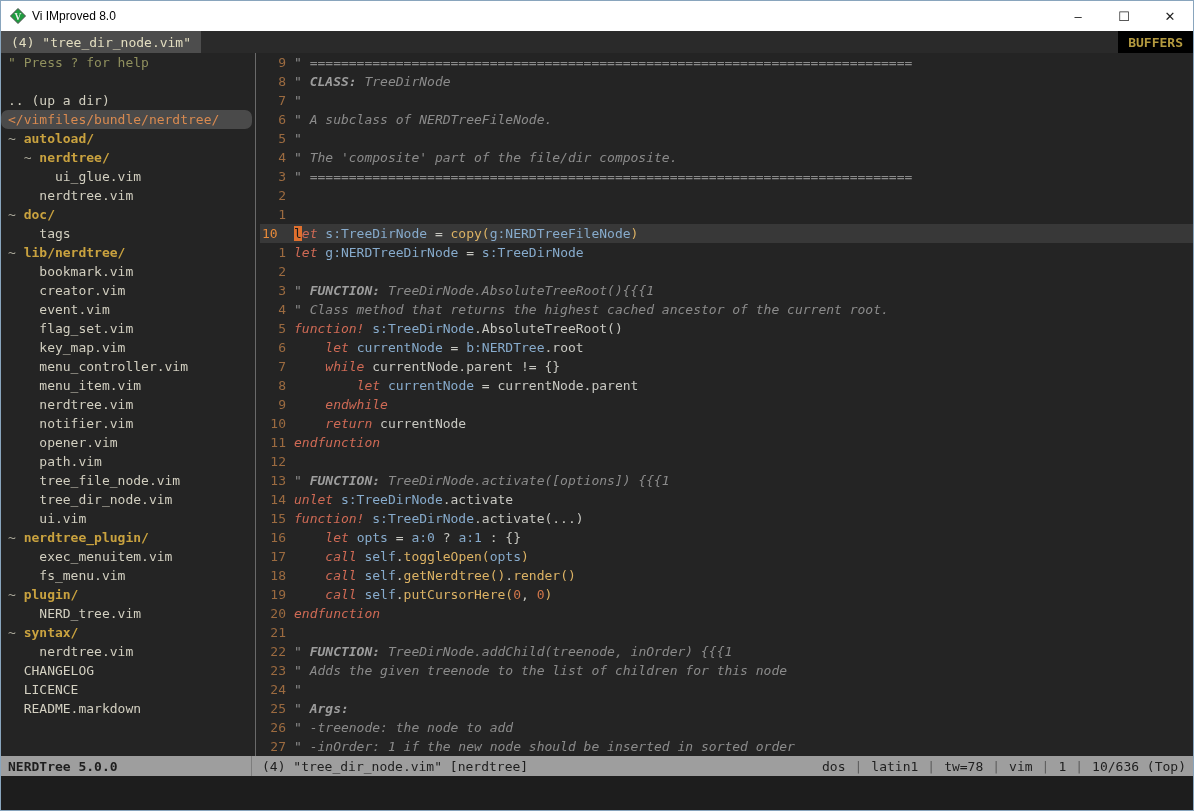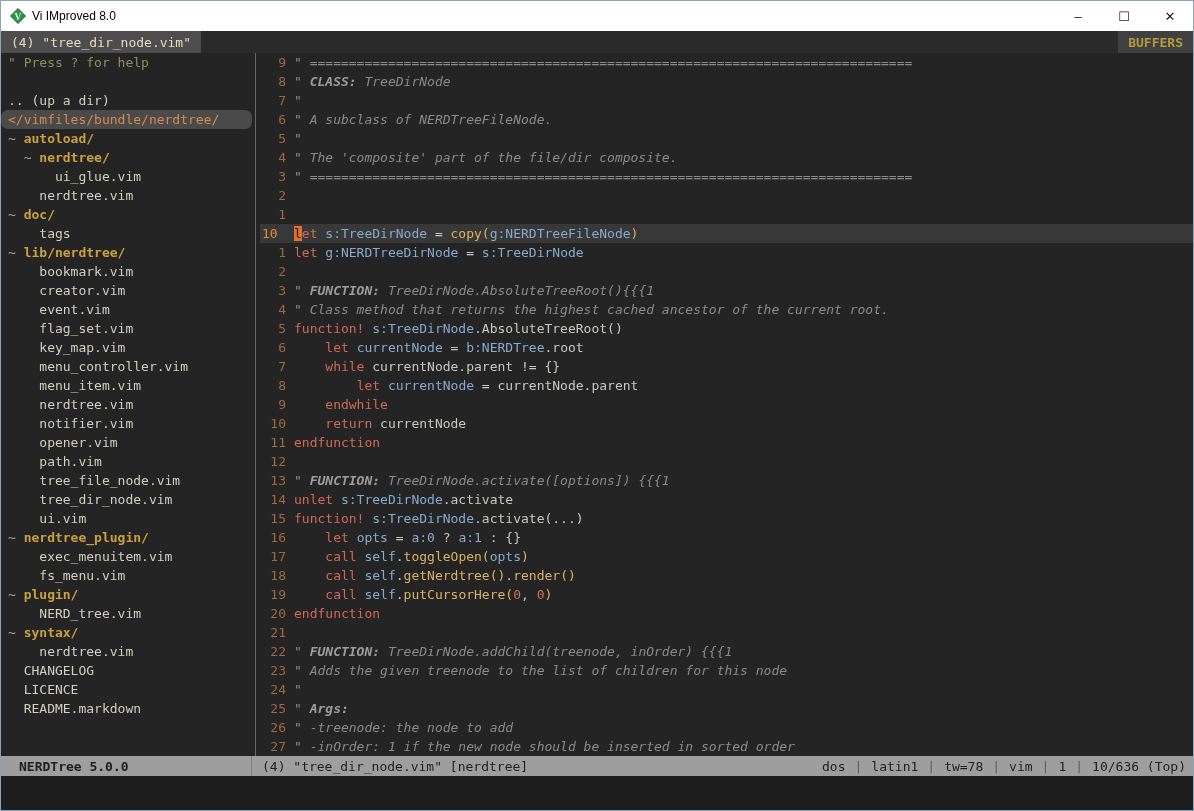--- a/index.html
+++ b/index.html
@@ -16,52 +16,52 @@
   }
   .title-icon { width:16px; height:16px; margin:0 6px 0 9px; }
   .win-controls { margin-left:auto; display:flex; height:100%; }
   .win-btn {
     width:46px; height:100%; display:flex; align-items:center; justify-content:center;
     font-size:13px; color:#222; cursor:default;
   }
   
   .tabline { flex:0 0 22px; height:22px; background:#2a2a2a; display:flex; align-items:stretch; font-size:13px; }
   .tab-active { background:#4d4d4d; color:#e2ddc0; padding:0 10px; display:flex; align-items:center; white-space:pre; }
-  .tab-right { margin-left:auto; background:#404040; color:#b49a3f; font-weight:bold; padding:0 10px; display:flex; align-items:center; }
+  .tab-right { margin-left:auto; background:#000000; color:#b49a3f; font-weight:bold; padding:0 10px; display:flex; align-items:center; }
   
   .main { flex:1 1 auto; display:flex; overflow:hidden; }
   .nerdtree { flex:0 0 251px; width:251px; overflow:hidden; font-size:13px; line-height:19px; }
   .tree-line { height:19px; white-space:pre; padding-left:7px; }
   .tree-root-line { background:#4a4a4a;border-radius:7px; }
   .vsep { flex:0 0 8px; position:relative; }
   .vsep::before { content:''; position:absolute; left:3px; top:0; bottom:0; width:1px; background:#6a6a6a; }
   .editor { flex:1 1 auto; overflow:hidden; font-size:13px; line-height:19px; }
   .code-line { height:19px; display:flex; white-space:pre; }
   .cursor-line { background:#383838; }
   .lnum { flex:0 0 26px; text-align:right; color:#9c6b40; }
   .cursor-line .lnum { text-align:left; color:#e78a3a; padding-left:2px; flex:0 0 24px; }
   .ltext { margin-left:8px; }
   
   .sg.c  { color:#8b8b8b; font-style:italic; }
   .sg.cb { color:#9d9d9d; font-style:italic; font-weight:bold; }
-  .sg.k  { color:#cf6a55; }
+  .sg.k  { color:#cf6a55;font-style:italic; }
   .sg.i  { color:#87abcc; }
   .sg.f  { color:#dcb264; }
   .sg.n  { color:#d0764a; }
   .sg.d  { color:#c8c8c2; }
   .sg.cur{ background:#e0702e; color:#1c1c1c; }
   .sg.th { color:#90905e; }
   .sg.tu { color:#d2cfc0; }
   .sg.tm { color:#a8a698; }
   .sg.td { color:#c9a23f; font-weight:bold; }
   .sg.tf { color:#d2cfc0; }
   .sg.troot { color:#d98a50; }
   
   .statusbar { flex:0 0 20px; height:20px; background:#9e9e9e; color:#1e1e1e; display:flex; align-items:center; font-size:13px; }
-  .status-left { flex:0 0 251px; width:251px; box-sizing:border-box; padding-left:18px; font-weight:bold; border-right:1px solid #7d7d7d; height:100%; display:flex; align-items:center; }
+  .status-left { flex:0 0 251px; width:251px; box-sizing:border-box; padding-left:7px; font-weight:bold; border-right:1px solid #7d7d7d; height:100%; display:flex; align-items:center; }
   .status-mid { flex:1 1 auto; padding-left:10px; white-space:pre; }
   .status-right { margin-left:auto; display:flex; gap:9px; padding-right:7px; white-space:pre; }
   .stok {}
   .ssep { color:#5d5d5d; }
   
   .cmdline { flex:0 0 34px; background:#1d1d1d; }
 </style>
 </head>
 <body>
 

